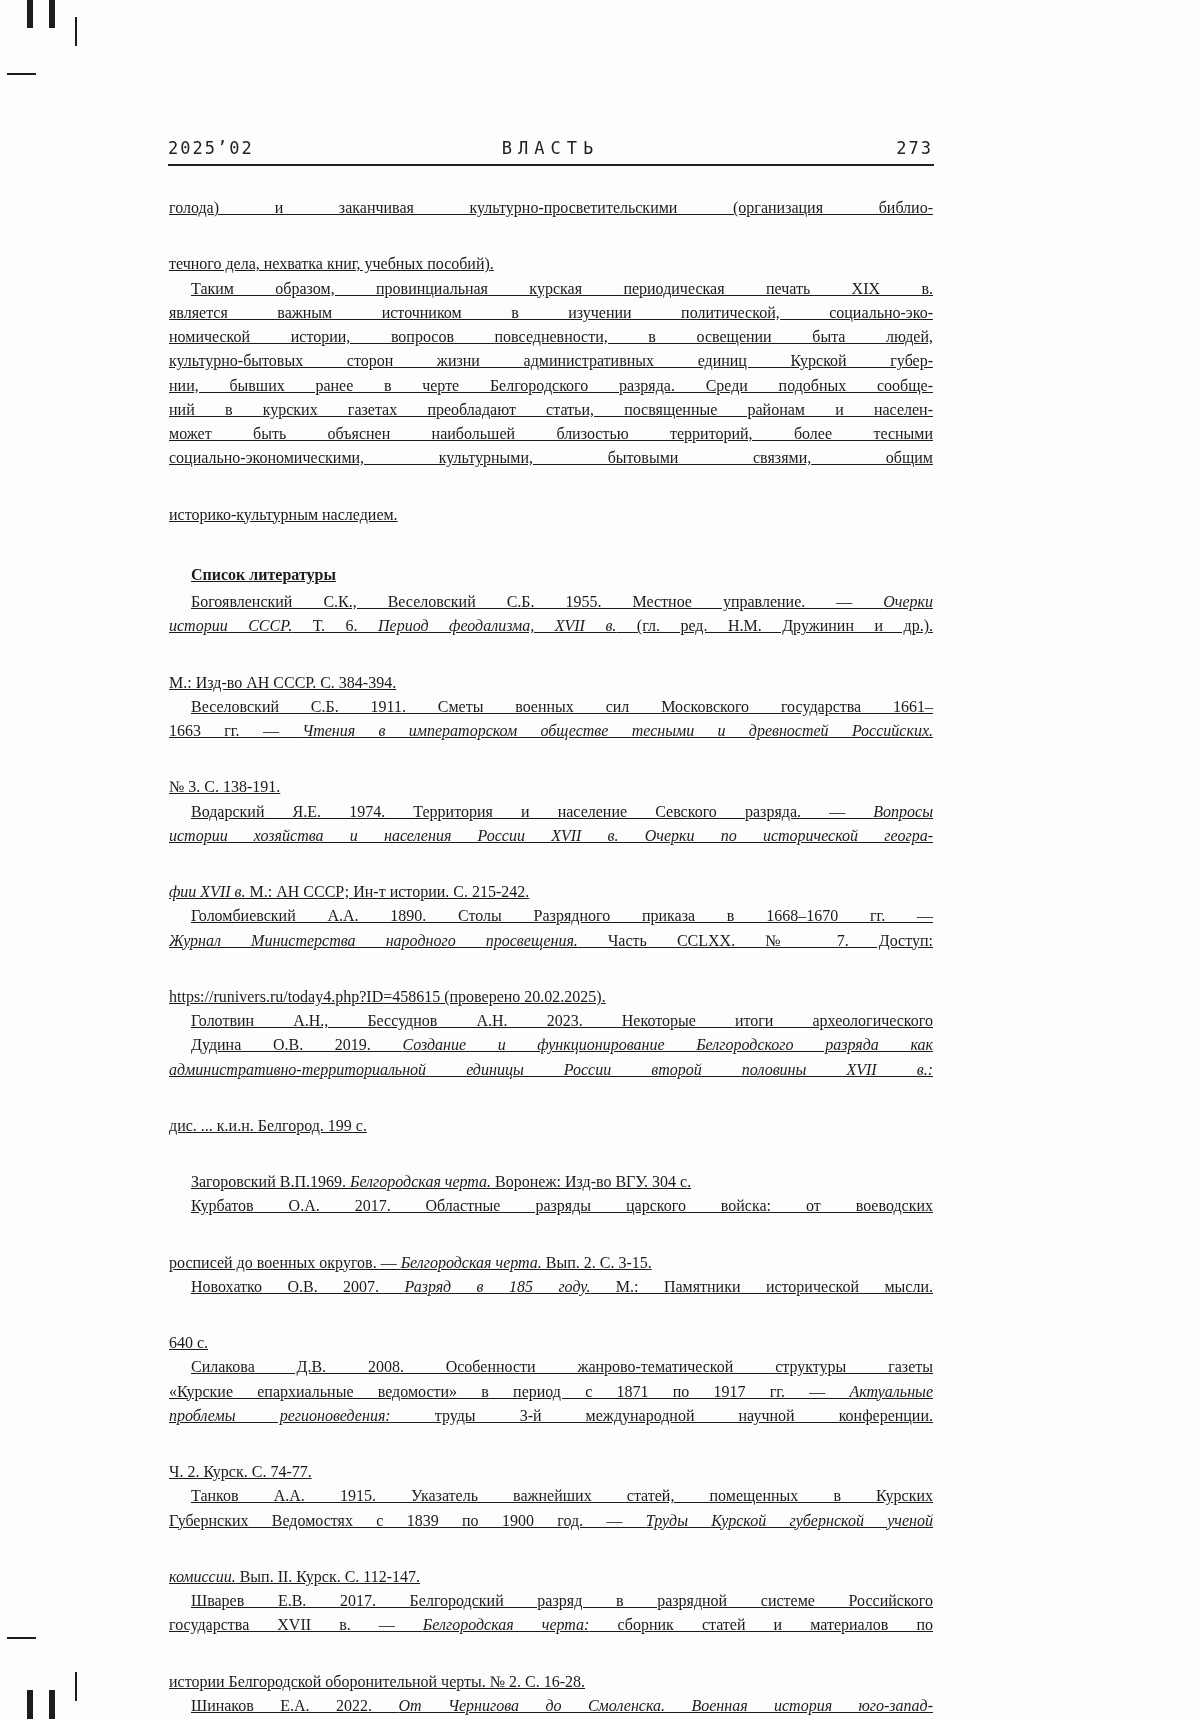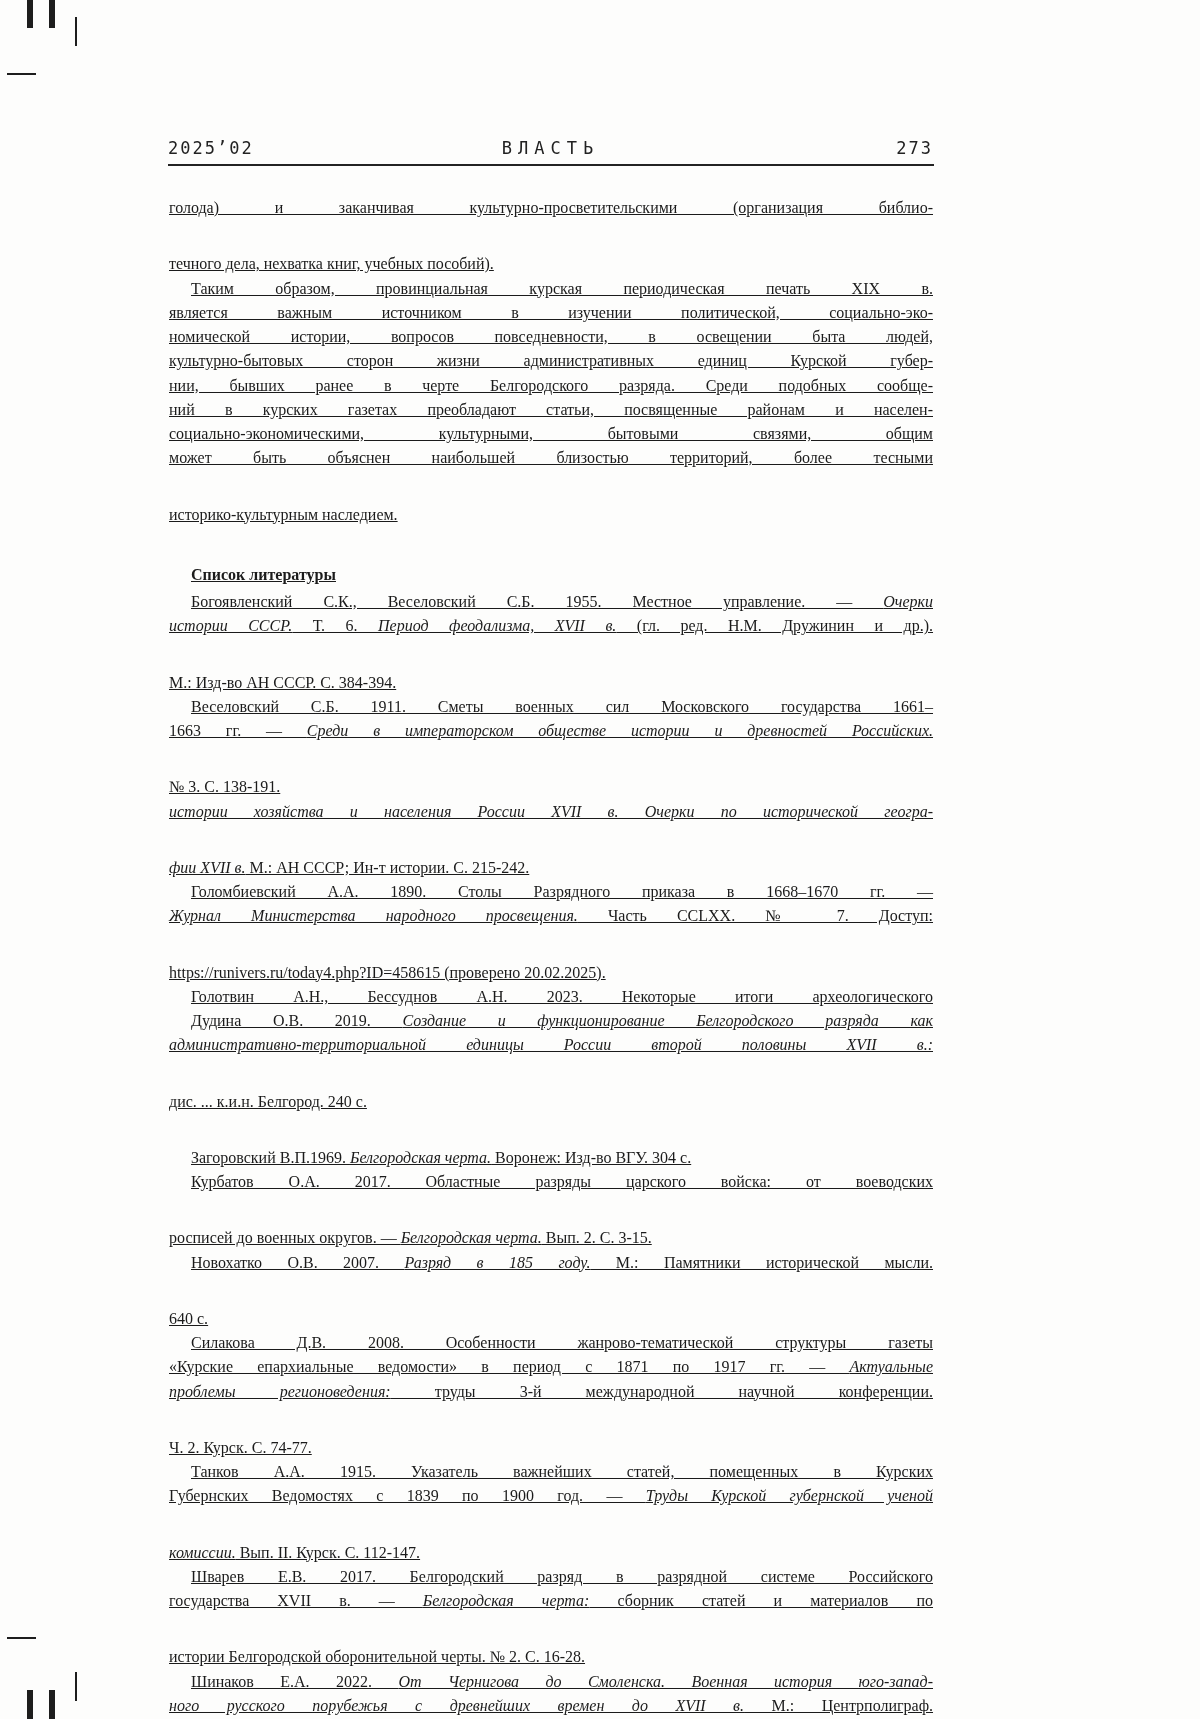--- a/index.html
+++ b/index.html
@@ -62,53 +62,54 @@
           <div class="line"><span>голода) и заканчивая культурно-просветительскими (организация библио-</span></div>
           <div class="line last"><span>течного дела, нехватка книг, учебных пособий).</span></div>
         </div>
         <div>
           <div class="line ind"><span>Таким образом, провинциальная курская периодическая печать XIX в.</span></div>
           <div class="line"><span>является важным источником в изучении политической, социально-эко-</span></div>
           <div class="line"><span>номической истории, вопросов повседневности, в освещении быта людей,</span></div>
           <div class="line"><span>культурно-бытовых сторон жизни административных единиц Курской губер-</span></div>
           <div class="line"><span>нии, бывших ранее в черте Белгородского разряда. Среди подобных сообще-</span></div>
           <div class="line"><span>ний в курских газетах преобладают статьи, посвященные районам и населен-</span></div>
+          <div class="line"><span>может быть объяснен наибольшей близостью территорий, более тесными</span></div>
           <div class="line"><span>социально-экономическими, культурными, бытовыми связями, общим</span></div>
-          <div class="line"><span>может быть объяснен наибольшей близостью территорий, более тесными</span></div>
           <div class="line last"><span>историко-культурным наследием.</span></div>
         </div>
       </div>
     <div class="refs-heading">Список литературы</div>
     <div id="refs">
         <div>
           <div class="line ind"><span>Богоявленский С.К., Веселовский С.Б. 1955. Местное управление. — </span><span class="it">Очерки</span></div>
           <div class="line"><span class="it">истории СССР.</span><span> Т. 6. </span><span class="it">Период феодализма, XVII в.</span><span> (гл. ред. Н.М. Дружинин и др.).</span></div>
           <div class="line last"><span>М.: Изд-во АН СССР. С. 384-394.</span></div>
         </div>
         <div>
           <div class="line ind"><span>Веселовский С.Б. 1911. Сметы военных сил Московского государства 1661–</span></div>
-          <div class="line"><span>1663 гг. — </span><span class="it">Среди в императорском обществе истории и древностей Российских.</span></div>
+          <div class="line"><span>1663 гг. — </span><span class="it">Чтения в императорском обществе тесными и древностей Российских.</span></div>
           <div class="line last"><span>№ 3. С. 138-191.</span></div>
         </div>
         <div>
+          <div class="line ind"><span>Водарский Я.Е. 1974. Территория и население Севского разряда. — </span><span class="it">Вопросы</span></div>
           <div class="line"><span class="it">истории хозяйства и населения России XVII в. Очерки по исторической геогра-</span></div>
           <div class="line last"><span class="it">фии XVII в.</span><span> М.: АН СССР; Ин-т истории. С. 215-242.</span></div>
         </div>
         <div>
           <div class="line ind"><span>Голомбиевский А.А. 1890. Столы Разрядного приказа в 1668–1670 гг. —</span></div>
           <div class="line"><span class="it">Журнал Министерства народного просвещения.</span><span> Часть CCLXX. № 7. Доступ:</span></div>
           <div class="line last"><span>https://runivers.ru/today4.php?ID=458615 (проверено 20.02.2025).</span></div>
         </div>
         <div>
           <div class="line ind"><span>Голотвин А.Н., Бессуднов А.Н. 2023. Некоторые итоги археологического</span></div>
         </div>
         <div>
           <div class="line ind"><span>Дудина О.В. 2019. </span><span class="it">Создание и функционирование Белгородского разряда как</span></div>
           <div class="line"><span class="it">административно-территориальной единицы России второй половины XVII в.:</span></div>
-          <div class="line last"><span>дис. ... к.и.н. Белгород. 240 с.</span></div>
+          <div class="line last"><span>дис. ... к.и.н. Белгород. 199 с.</span></div>
         </div>
         <div>
           <div class="line last ind"><span>Загоровский В.П.1969. </span><span class="it">Белгородская черта.</span><span> Воронеж: Изд-во ВГУ. 304 с.</span></div>
         </div>
         <div>
           <div class="line ind"><span>Курбатов О.А. 2017. Областные разряды царского войска: от воеводских</span></div>
           <div class="line last"><span>росписей до военных округов. — </span><span class="it">Белгородская черта.</span><span> Вып. 2. С. 3-15.</span></div>
         </div>
         <div>
           <div class="line ind"><span>Новохатко О.В. 2007. </span><span class="it">Разряд в 185 году.</span><span> М.: Памятники исторической мысли.</span></div>

